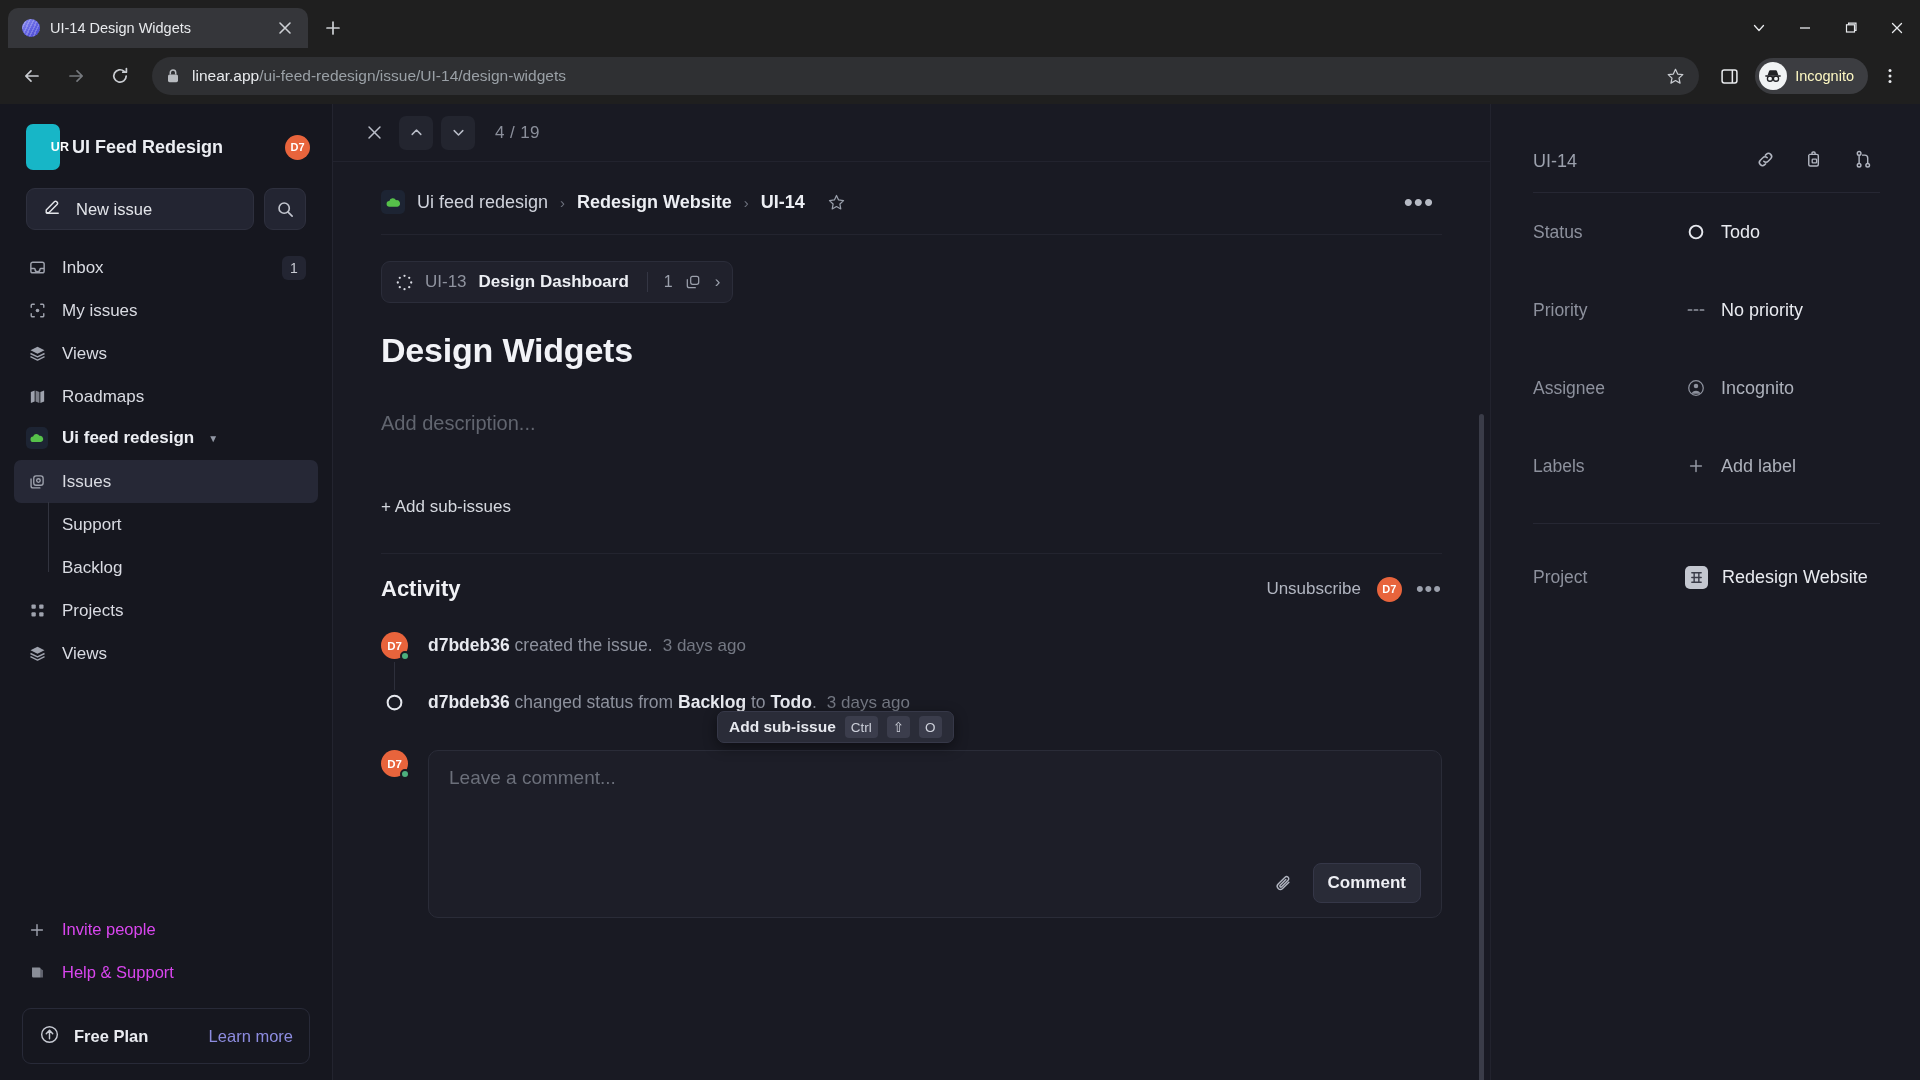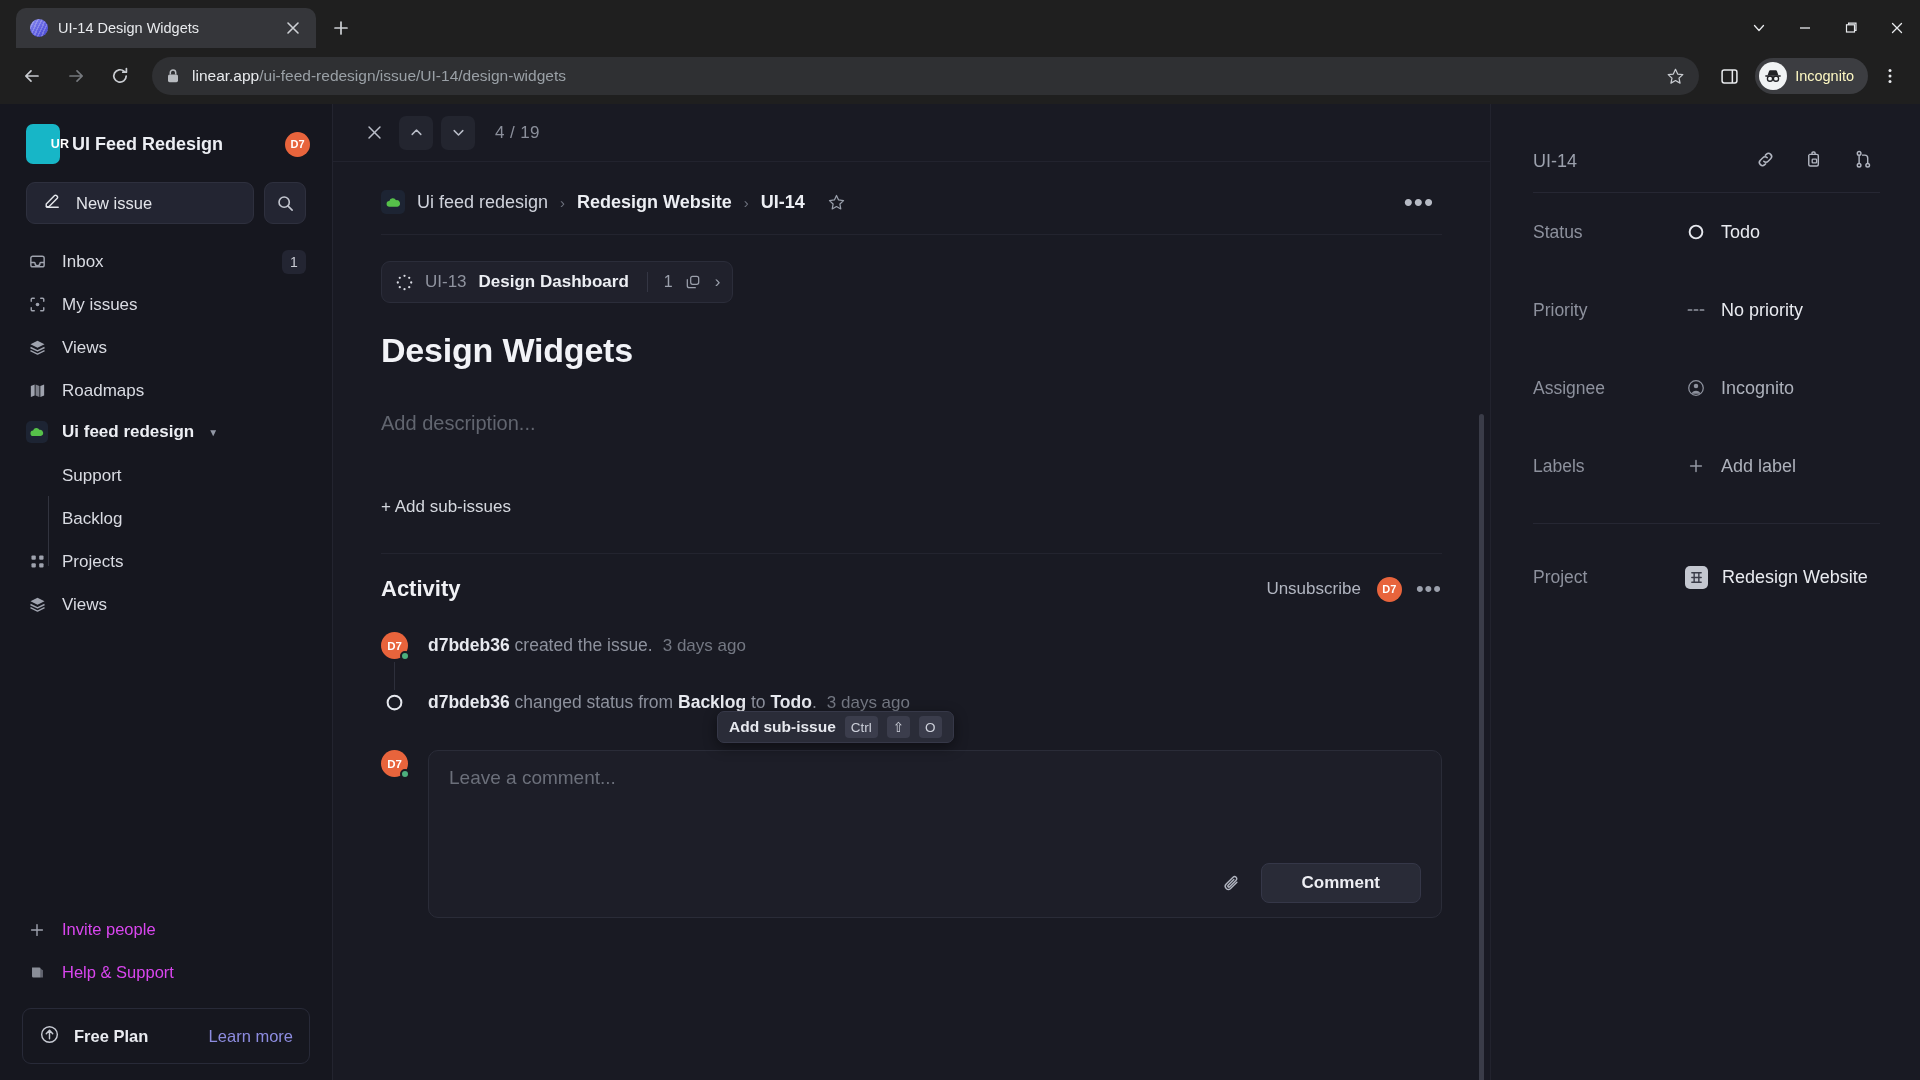--- a/index.html
+++ b/index.html
@@ -11,21 +11,21 @@
     -webkit-font-smoothing: antialiased;
   }
 
   
   .browser { width: 1920px; height: 1080px; display: flex; flex-direction: column; background:#1f1f1f; }
 
   .titlebar {
     height: 48px; background: #1f1f1f; display: flex; align-items: flex-end;
     position: relative; flex: none;
   }
-  .tabstrip { display: flex; align-items: flex-end; height: 40px; padding-left: 16px; }
+  .tabstrip { display: flex; align-items: flex-end; height: 40px; padding-left: 8px; }
   .tab {
     display: flex; align-items: center; gap: 10px;
     height: 40px; min-width: 300px; max-width: 340px;
     background: #35363a; border-radius: 10px 10px 0 0;
     padding: 0 10px 0 14px; position: relative;
   }
   .tab-favicon {
     width: 18px; height: 18px; border-radius: 50%;
     background: linear-gradient(140deg,#8b8df0 0%,#5c5ce0 60%,#4b4bd0 100%);
     flex: none; position: relative; overflow: hidden;
@@ -84,21 +84,21 @@
   .app { flex: 1; display: flex; background: #191a23; min-height: 0; }
 
   
   .sidebar {
     width: 333px; flex: none; background: #16171f;
     display: flex; flex-direction: column; padding: 10px 0 0 0;
     border-right: 1px solid #23242f;
   }
   .ws-row { display: flex; align-items: center; gap: 12px; padding: 10px 22px 6px 26px; }
   .ws-logo {
-    width: 30px; height: 40px; border-radius: 7px; background: #17b6c7;
+    width: 30px; height: 46px; border-radius: 7px; background: #17b6c7;
     color: #fff; font-size: 12.5px; font-weight: 700; letter-spacing: .2px;
     display: flex; align-items: center; justify-content: center; flex:none;padding-left:34px;
   }
   .ws-name { color: #eceef3; font-size: 18px; font-weight: 600; }
   .ws-av {
     margin-left: auto; width: 25px; height: 25px; border-radius: 50%;
     background: #e8643c; color: #fff; font-size: 11px; font-weight: 700;
     display: flex; align-items: center; justify-content: center; flex:none;
   }
 
@@ -235,21 +235,21 @@
   .comment-row { display: flex; gap: 20px; padding: 0 48px; margin-top: 34px; }
   .comment-box {
     flex: 1; background: #1d1e28; border: 1px solid #2a2c38; border-radius: 10px;
     height: 168px; display: flex; flex-direction: column; padding: 16px 20px 14px 20px;
   }
   .comment-ph { color: #6b6f7a; font-size: 19px; }
   .comment-actions { margin-top: auto; display: flex; align-items: center; justify-content: flex-end; gap: 18px; }
   .clip { color: #b1b5c0; display:flex; }
   .comment-btn {
     background: #292b37; border: 1px solid #353748; border-radius: 8px; height: 40px;
-    padding: 0 40px; color: #edeef3; font-size: 17px; font-weight: 600;
+    padding: 0 14px; color: #edeef3; font-size: 17px; font-weight: 600;
     display: flex; align-items: center; justify-content: center;
   }
 
   .scrollbar {
     position: absolute; right: 6px; top: 252px; width: 5px; height: 760px;
     background: #3a3c48; border-radius: 3px;
   }
 
   
   .rightpanel {
@@ -462,20 +462,30 @@
           <svg width="16" height="16" viewBox="0 0 20 20">
               <path d="M5.4 15 a3.4 3.4 0 0 1-.3-6.8 A4.3 4.3 0 0 1 13 7.3 a3.9 3.9 0 0 1 1.5 7.7 Z" fill="#56c14a"></path>
             </svg>
         </span>
         <span class="team-name">Ui feed redesign</span>
         <span class="caret">▼</span>
       </div>
 
       <div class="subnav">
         <div class="subline"></div>
+        <div class="navitem active">
+          <span class="ic">
+            <svg width="18" height="18" viewBox="0 0 20 20">
+                <rect x="6.4" y="3.2" width="10.4" height="10.4" rx="2.6" stroke="currentColor" stroke-width="1.5" fill="none"></rect>
+                <circle cx="11.6" cy="8.4" r="2" stroke="currentColor" stroke-width="1.5" fill="none"></circle>
+                <path d="M13.2 16.6 H5.6 a2.2 2.2 0 0 1-2.2-2.2 V6.6" stroke="currentColor" stroke-width="1.5" fill="none" stroke-linecap="round"></path>
+              </svg>
+          </span>
+          <span>Issues</span>
+        </div>
         <div class="navitem sub">
           <span>Support</span>
         </div>
         <div class="navitem sub">
           <span>Backlog</span>
         </div>
         <div class="navitem">
           <span class="ic">
             <svg width="17" height="17" viewBox="0 0 18 18">
                 <rect x="2.6" y="2.6" width="4.6" height="4.6" rx="1.1" fill="currentColor"></rect>

